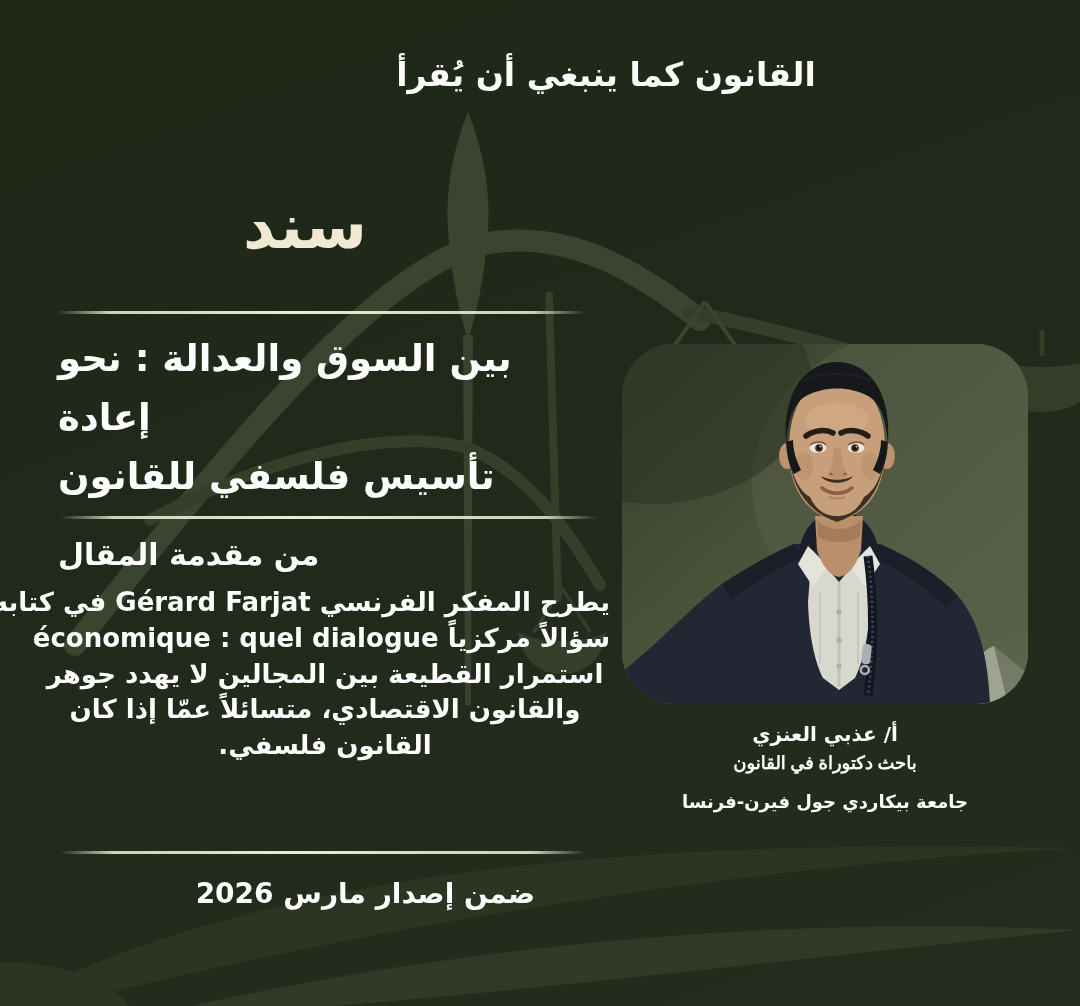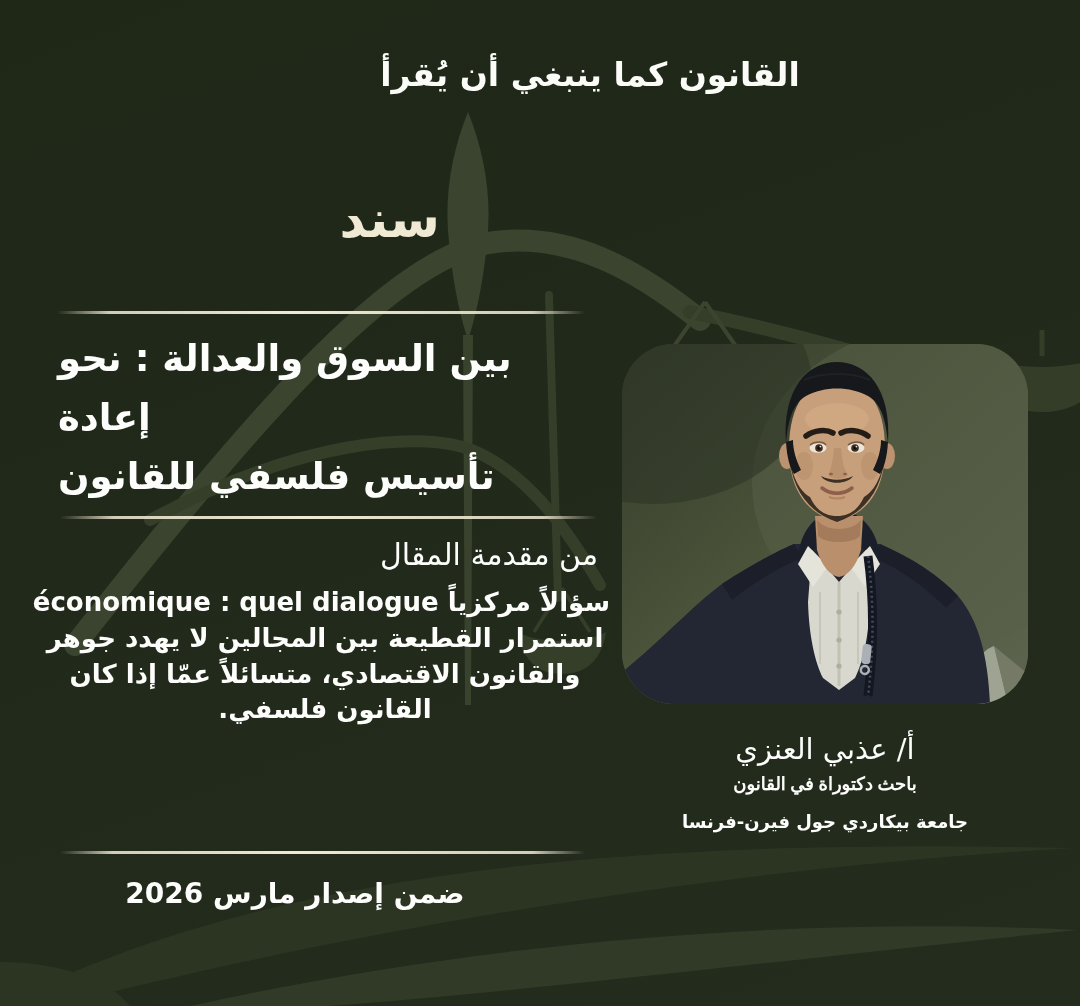--- a/index.html
+++ b/index.html
@@ -8,74 +8,74 @@
     position:relative;
     width:1080px;height:1006px;
     margin:0 auto;
     background:linear-gradient(160deg,#1f2817 0%,#212a1b 55%,#232c1d 100%);
     overflow:hidden;
     font-family:"DejaVu Sans",sans-serif;
     color:#fdfdfb;
   }
   .watermark{position:absolute;inset:0;pointer-events:none;}
   .tagline{
-    position:absolute;top:55px;left:290px;width:600px;
+    position:absolute;top:55px;left:306px;width:600px;
     text-align:center;direction:rtl;
     font-size:33px;font-weight:bold;color:#fbfbf8;
     white-space:nowrap;
   }
   .brand{
     position:absolute;top:192px;left:170px;width:270px;
-    text-align:right;direction:rtl;
-    font-size:51px;font-weight:bold;line-height:1.1;
+    text-align:center;direction:rtl;
+    font-size:63px;font-weight:bold;line-height:1.1;
     color:#f0e9d3;white-space:nowrap;
   }
   .divider{
     position:absolute;height:3px;border-radius:2px;
     background:linear-gradient(90deg,rgba(240,233,211,0) 0%,rgba(240,233,211,.85) 10%,#f0e9d3 45%,rgba(240,233,211,.85) 90%,rgba(240,233,211,0) 100%);
   }
   .divider-1{top:311px;left:57px;width:528px;}
   .divider-2{top:516px;left:60px;width:537px;}
   .divider-3{top:851px;left:60px;width:525px;}
   .headline{
     position:absolute;top:329px;left:58px;width:540px;
     text-align:left;direction:rtl;
     font-size:37px;font-weight:bold;line-height:59px;
     color:#fdfdfb;
   }
   .section-heading{
     position:absolute;top:537px;left:58px;width:540px;
-    text-align:right;direction:rtl;
-    font-size:30px;font-weight:normal;color:#fdfdfb;
+    text-align:left;direction:rtl;
+    font-size:30px;font-weight:bold;color:#fdfdfb;
     white-space:nowrap;
   }
   .excerpt{
     position:absolute;top:585px;left:40px;width:570px;
     text-align:center;direction:rtl;
     font-size:26px;font-weight:bold;line-height:35.8px;
     color:#fdfdfb;
   }
   .excerpt div{white-space:nowrap;}
   .issue-note{
     position:absolute;top:877px;left:55px;width:480px;
-    text-align:center;direction:rtl;
+    text-align:right;direction:rtl;
     font-size:28px;font-weight:bold;color:#fdfdfb;
     white-space:nowrap;
   }
   .photo-card{
     position:absolute;top:344px;left:622px;width:406px;height:360px;
     border-radius:52px;overflow:hidden;
     background:linear-gradient(135deg,#363d2c 0%,#4a5239 48%,#5b634c 100%);
   }
   .photo-card svg{display:block;width:100%;height:100%;}
   .author-caption{
     position:absolute;top:722px;left:600px;width:450px;
     text-align:center;direction:rtl;color:#fdfdfb;
   }
-  .author-name{font-size:29px;font-weight:normal;line-height:1.2;white-space:nowrap;margin-top:10px;}
+  .author-name{font-size:20px;font-weight:bold;line-height:1.2;white-space:nowrap;}
   .author-role{font-size:18px;font-weight:bold;margin-top:7px;line-height:1.2;white-space:nowrap;font-family:Liberation Serif, serif;}
   .author-affiliation{font-size:18px;font-weight:bold;margin-top:16px;line-height:1.2;white-space:nowrap;}
 </style>
 </head>
 <body>
 
 <div class="poster">
 
   <svg class="watermark" viewBox="0 0 1080 1006" aria-hidden="true">
 
@@ -113,20 +113,21 @@
   <div class="headline">
       <div>بين السوق والعدالة : نحو إعادة</div>
       <div>تأسيس فلسفي للقانون</div>
     </div>
 
   <div class="divider divider-2"></div>
 
   <div class="section-heading">من مقدمة المقال</div>
 
   <div class="excerpt">
+      <div>يطرح المفكر الفرنسي Gérard Farjat في كتابه</div>
       <div>سؤالاً مركزياً économique : quel dialogue</div>
       <div>استمرار القطيعة بين المجالين لا يهدد جوهر</div>
       <div>والقانون الاقتصادي، متسائلاً عمّا إذا كان</div>
       <div>القانون فلسفي.</div>
     </div>
 
   <div class="divider divider-3"></div>
 
   <div class="issue-note">ضمن إصدار مارس 2026</div>
 

